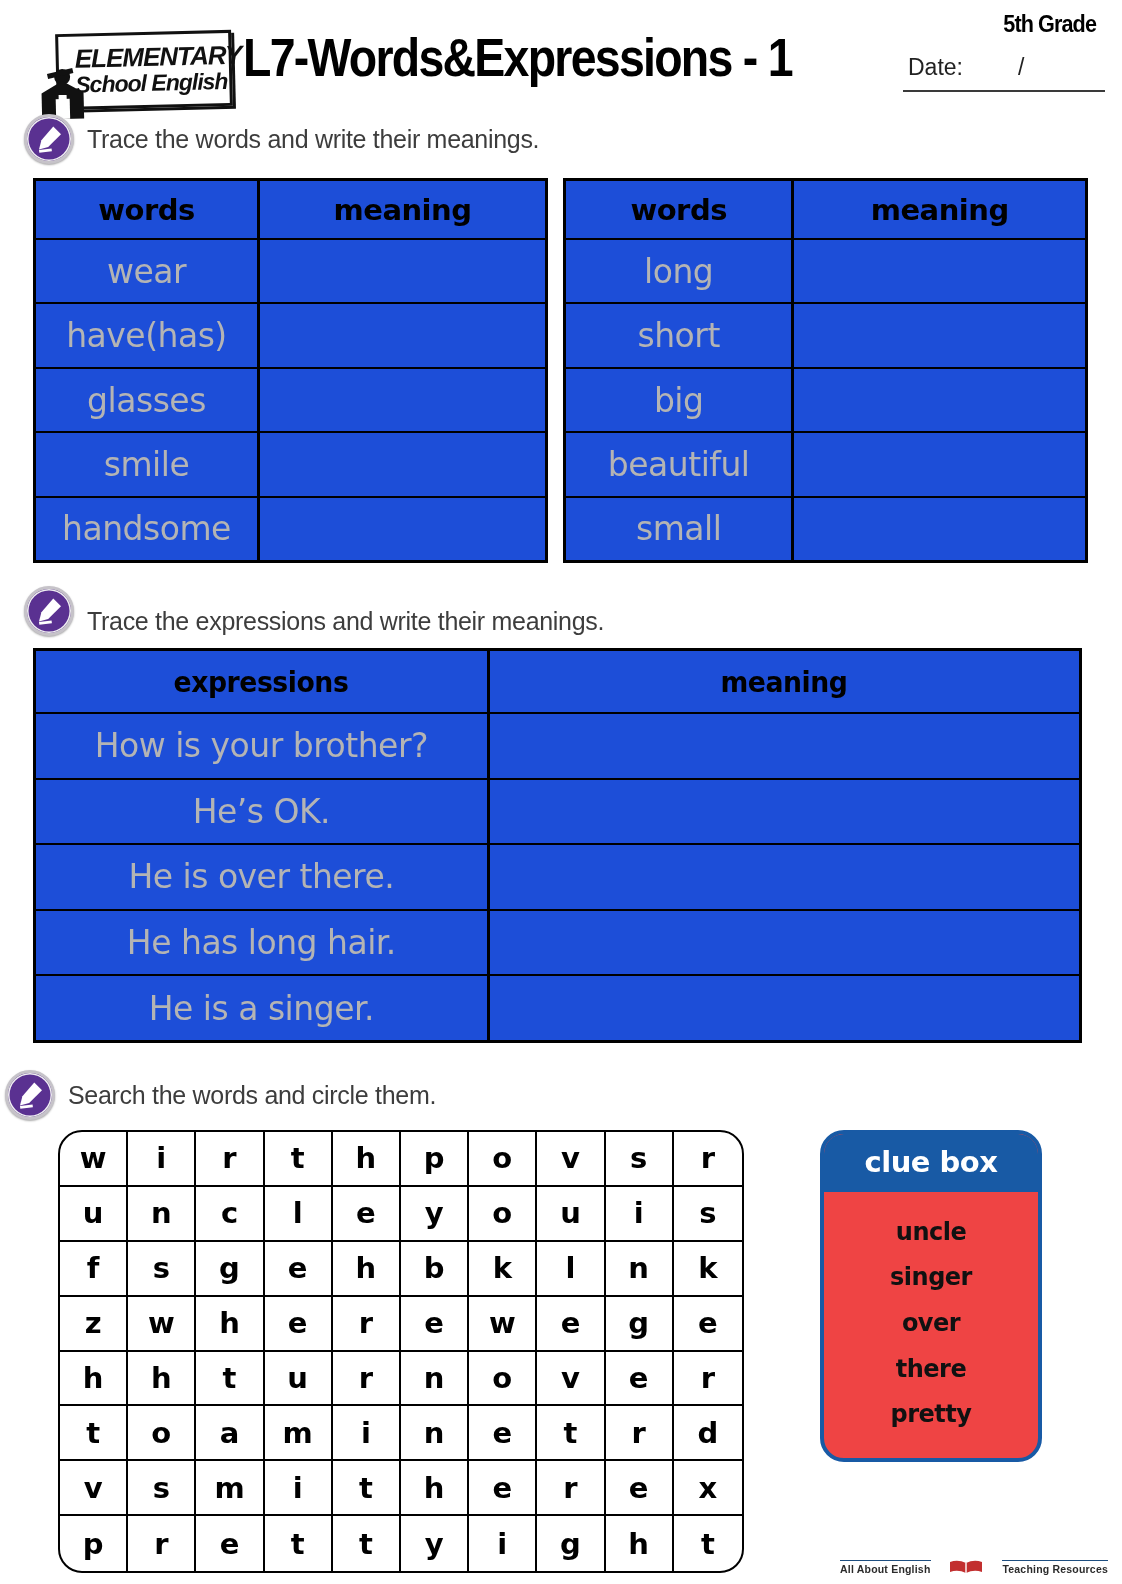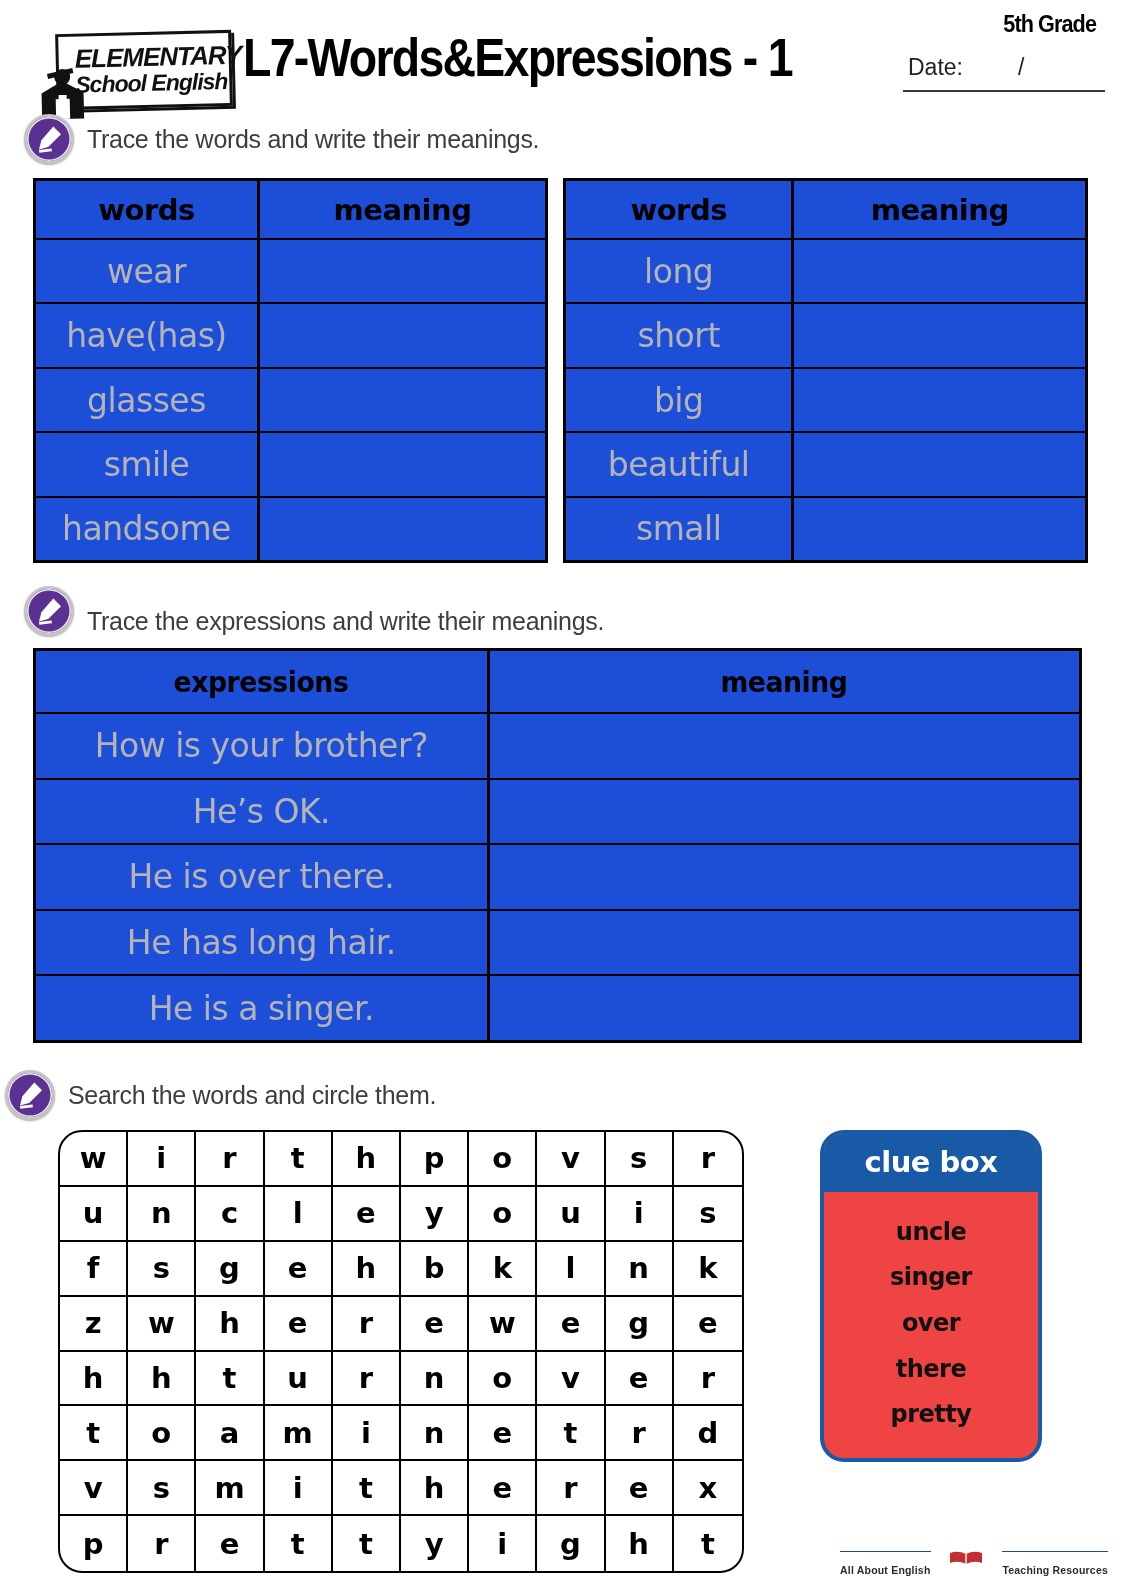--- a/index.html
+++ b/index.html
@@ -77,21 +77,21 @@
   .brand{position:absolute;right:14px;bottom:8px;width:268px;}
   .brand-top{display:flex;align-items:flex-end;justify-content:center;gap:2px;color:var(--brand-navy);
     font-family:"Liberation Serif",serif;line-height:.9;}
   .brand-word{display:inline-block;font-size:30px;letter-spacing:2px;font-weight:600;}
   .brand-word::first-letter{font-size:42px;}
   .bolt-icon{width:30px;height:46px;margin:0 1px;}
   .brand-right-wrap{position:relative;display:inline-block;}
   .duck-mark{position:absolute;right:8px;top:-8px;width:22px;height:18px;}
   .brand-bottom{display:flex;align-items:flex-start;justify-content:space-between;margin-top:-6px;}
   .tagline{font-weight:700;font-size:10.5px;color:#2b2b2b;border-top:1.6px solid var(--brand-navy);
-    padding-top:12px;letter-spacing:.2px;}
+    padding-top:2px;letter-spacing:.2px;}
   .book-icon{width:34px;height:16px;margin-top:0;}
 </style>
 </head>
 <body>
 
 <div class="page">
 
   <div class="logo-box">
     <svg class="school-icon" viewBox="0 0 50 56">
       <circle cx="25" cy="12" r="8" fill="#111"></circle>

